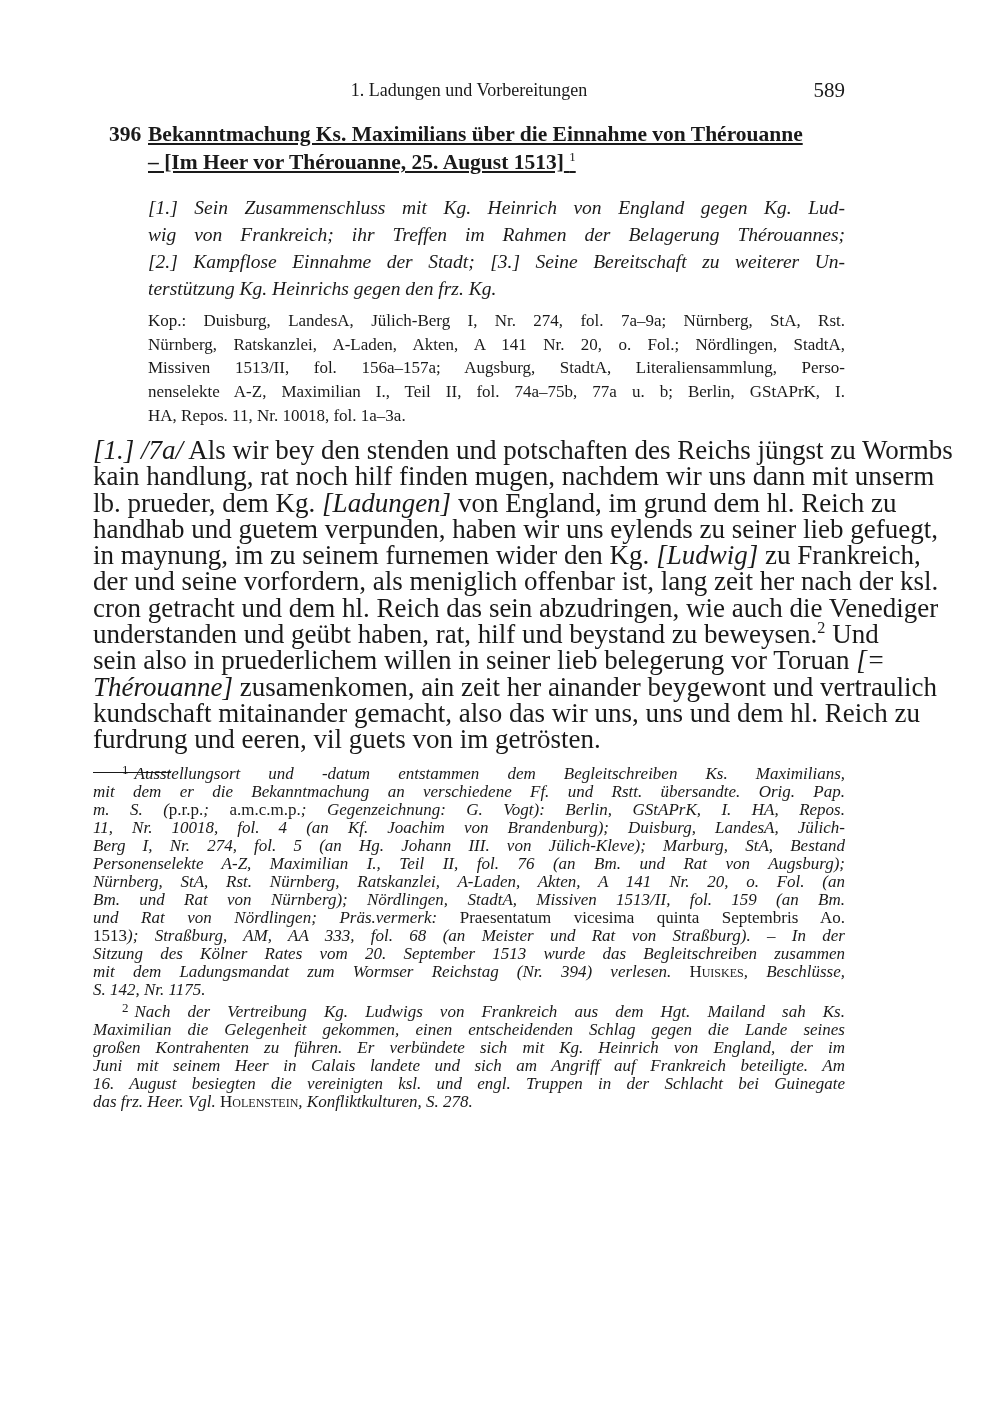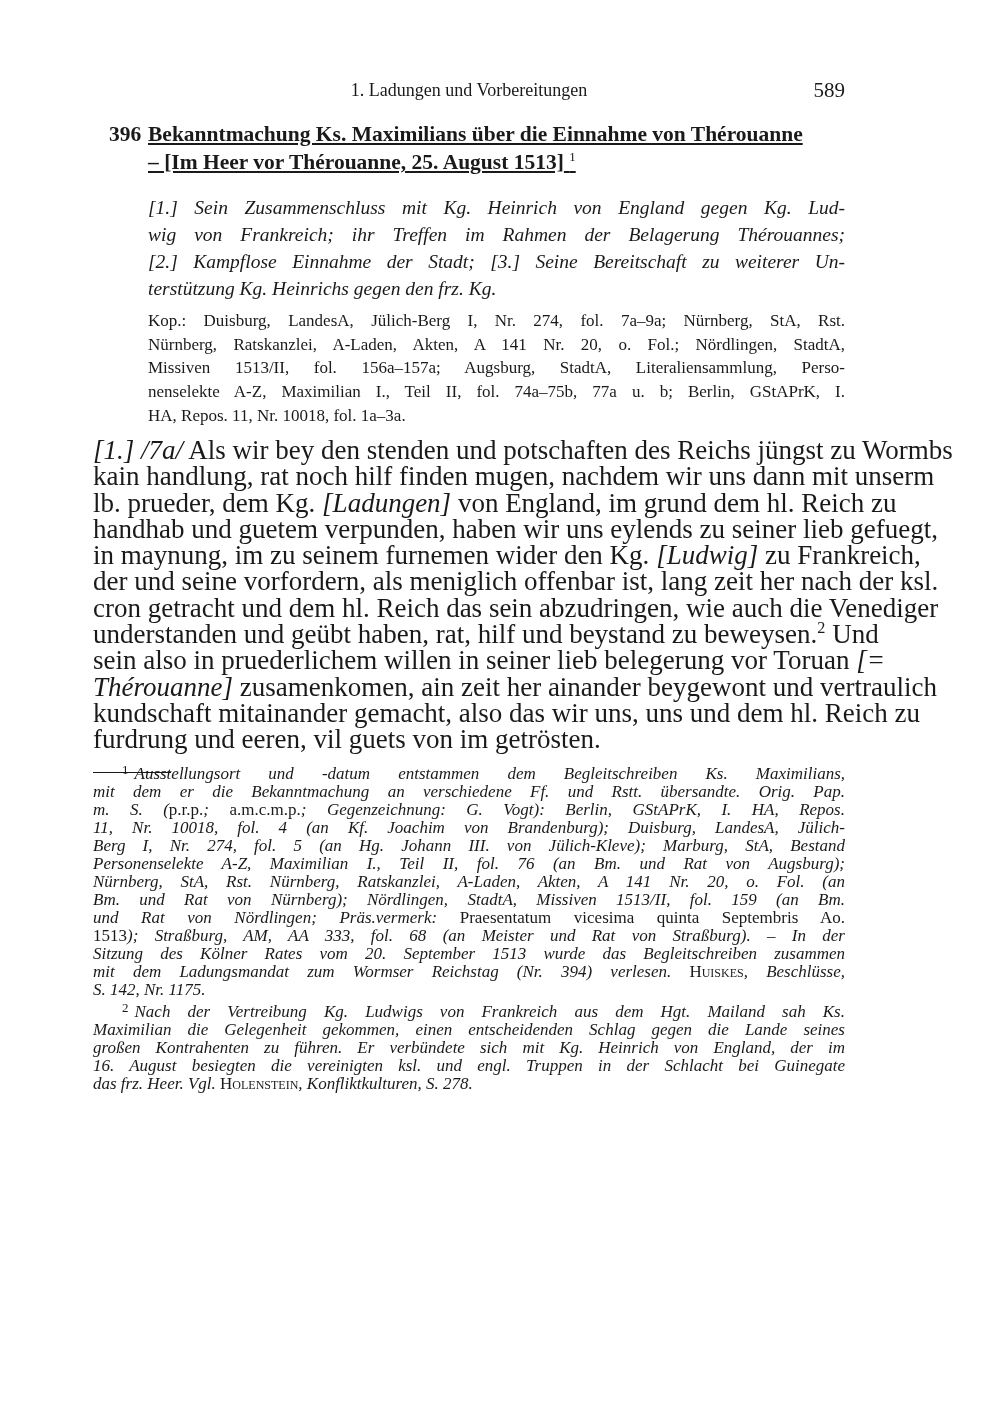--- a/index.html
+++ b/index.html
@@ -85,17 +85,18 @@
     <span class="line">Bm. und Rat von Nürnberg); Nördlingen, StadtA, Missiven 1513/II, fol. 159 (an Bm.</span>
     <span class="line"><span>und Rat von Nördlingen; Präs.vermerk: </span><span class="up">Praesentatum vicesima quinta Septembris Ao.</span></span>
     <span class="line"><span class="up">1513</span><span>); Straßburg, AM, AA 333, fol. 68 (an Meister und Rat von Straßburg). – In der</span></span>
     <span class="line">Sitzung des Kölner Rates vom 20. September 1513 wurde das Begleitschreiben zusammen</span>
     <span class="line"><span>mit dem Ladungsmandat zum Wormser Reichstag (Nr. 394) verlesen. </span><span class="sc">Huiskes</span><span>, Beschlüsse,</span></span>
     <span class="line last">S. 142, Nr. 1175.</span>
 
     <span class="line"><span class="fnmark">2</span><span>Nach der Vertreibung Kg. Ludwigs von Frankreich aus dem Hgt. Mailand sah Ks.</span></span>
     <span class="line">Maximilian die Gelegenheit gekommen, einen entscheidenden Schlag gegen die Lande seines</span>
     <span class="line">großen Kontrahenten zu führen. Er verbündete sich mit Kg. Heinrich von England, der im</span>
+    <span class="line">Juni mit seinem Heer in Calais landete und sich am Angriff auf Frankreich beteiligte. Am</span>
     <span class="line">16. August besiegten die vereinigten ksl. und engl. Truppen in der Schlacht bei Guinegate</span>
     <span class="line last"><span>das frz. Heer. Vgl. </span><span class="sc">Holenstein</span><span>, Konfliktkulturen, S. 278.</span></span>
   </div>
 
 </div>
 
 </body></html>

